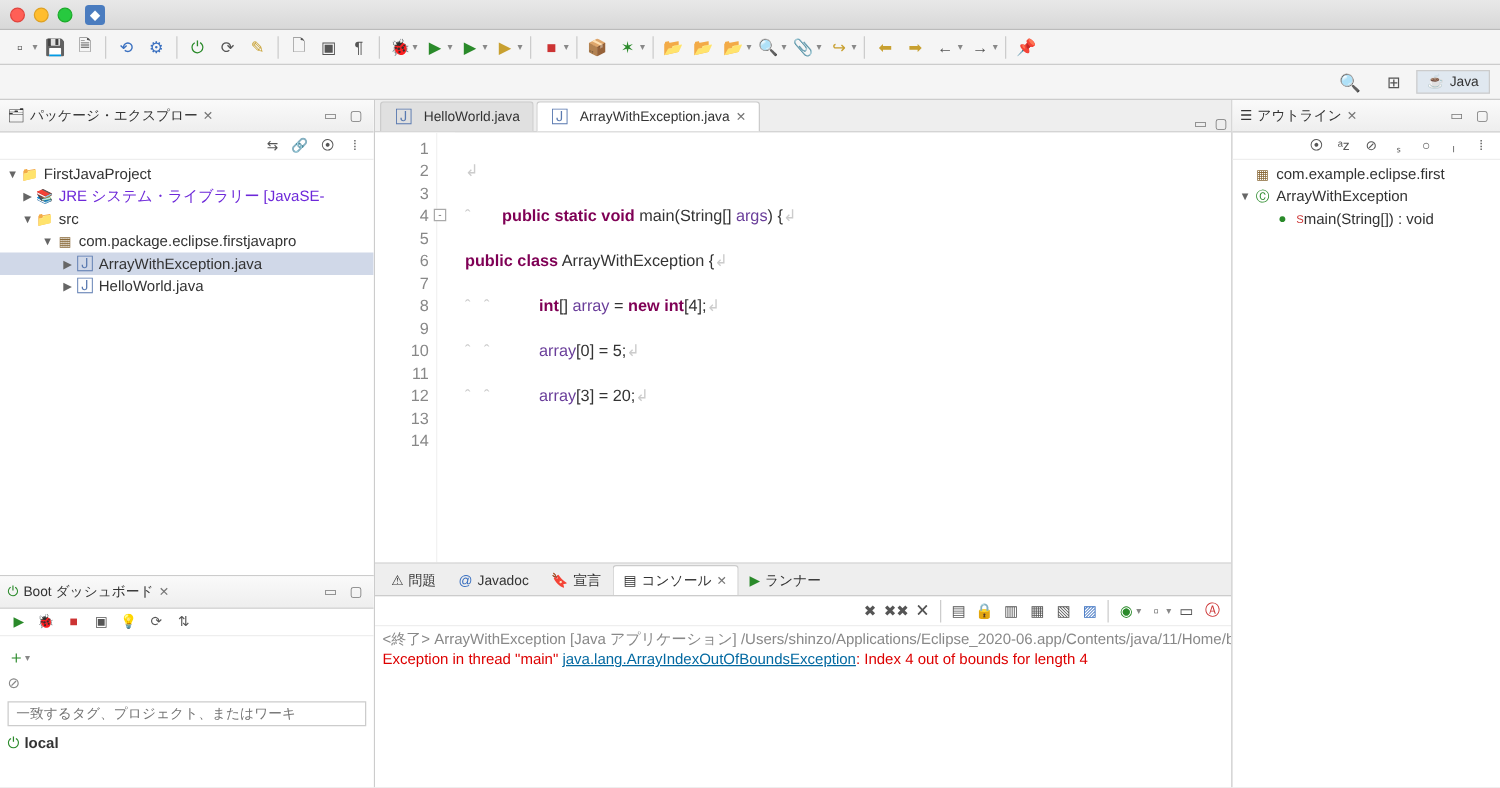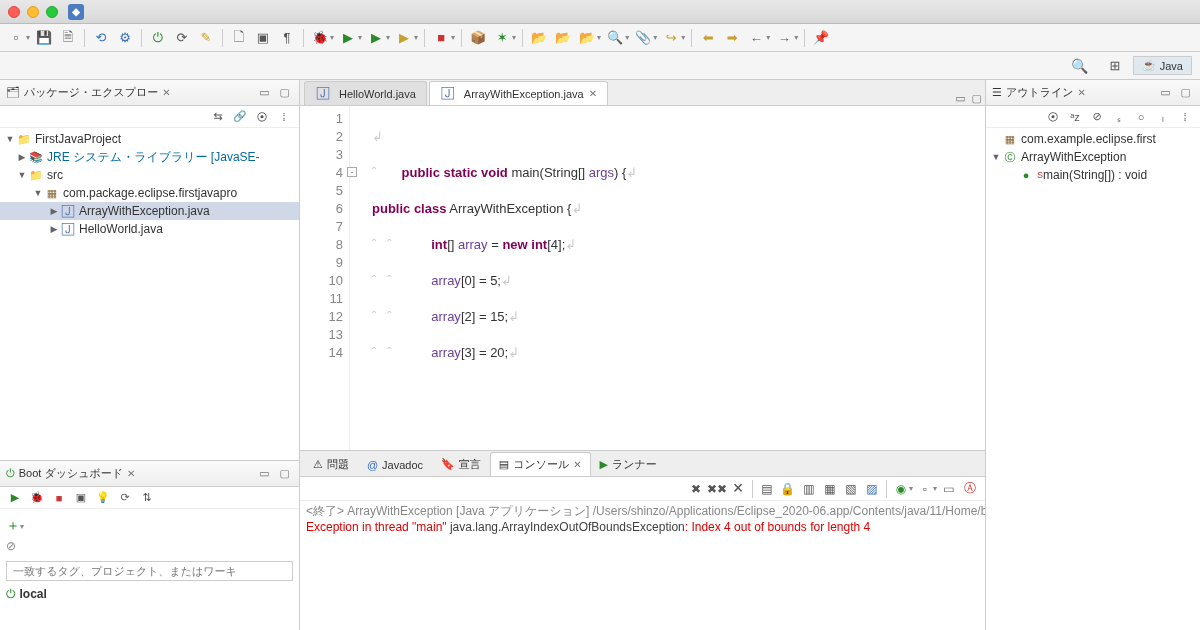--- a/index.html
+++ b/index.html
@@ -61,21 +61,21 @@
 .ws { color: #ccc; }
 .bottom { height: 180px; border-top: 1px solid #ccc; display: flex; flex-direction: column; background: #fff; }
 .bottabs { height: 26px; background: #eee; display: flex; align-items: flex-end; border-bottom: 1px solid #ccc; padding-left: 4px; }
 .btab { height: 24px; padding: 0 8px; display: flex; align-items: center; gap: 4px; font-size: 11px; cursor: pointer; border: 1px solid transparent; border-bottom: none; }
 .btab.act { background: #fff; border-color: #ccc; border-radius: 3px 3px 0 0; }
 .contb { height: 24px; display: flex; align-items: center; justify-content: flex-end; gap: 3px; padding: 0 6px; border-bottom: 1px solid #eee; }
 .contb .tbtn { width: 18px; height: 18px; font-size: 12px; }
 .console { flex: 1; font-family: Menlo, monospace; font-size: 12px; padding: 2px 6px; line-height: 16px; overflow: hidden; white-space: nowrap; }
 .console .hdr { color: #888; }
 .console .err { color: #d00; }
-.console .lnk { color: #404040; }
+.console .lnk { color: #0369a1; text-decoration: underline; }
 .right { width: 215px; border-left: 1px solid #ccc; background: #fff; display: flex; flex-direction: column; }
 .outline { flex: 1; overflow: hidden; }
 .bootpane { border-top: 1px solid #ccc; display: flex; flex-direction: column; }
 .bootbody { padding: 4px 6px; font-size: 12px; }
 .filter { width: 100%; border: 1px solid #ccc; padding: 3px 6px; font-size: 11px; color: #aaa; margin-top: 4px; }
 .leftsplit { flex: 1; display: flex; flex-direction: column; }
 </style>
 </head>
 <body>
 
@@ -174,21 +174,21 @@
         </div>
         <div class="tree">
           <div class="trow">
               <span class="tw">▼</span>
               <span class="tico proj">📁</span>
               <span>FirstJavaProject</span>
             </div>
           <div class="trow" style="padding-left:16px">
               <span class="tw">▶</span>
               <span class="tico lib">📚</span>
-              <span style="color:#0369a1">JRE システム・ライブラリー [JavaSE-</span>
+              <span style="color:#6d28d9">JRE システム・ライブラリー [JavaSE-</span>
             </div>
           <div class="trow" style="padding-left:16px">
               <span class="tw">▼</span>
               <span class="tico fold">📁</span>
               <span>src</span>
             </div>
           <div class="trow" style="padding-left:32px">
               <span class="tw">▼</span>
               <span class="tico pkg">▦</span>
               <span>com.package.eclipse.firstjavapro</span>
@@ -275,21 +275,20 @@
           <div class="gline">13</div>
           <div class="gline">14</div>
         </div>
         <div class="margin"></div>
         <div class="code">
 <div class="cline"><span class="ws">↲</span></div>
 <div class="cline"><span class="ws">ˆ   </span><span class="kw">    public static void</span><span> main(String[] </span><span class="fld">args</span><span>) {</span><span class="ws">↲</span></div>
 <div class="cline"><span class="kw">public class</span><span> ArrayWithException {</span><span class="ws">↲</span></div>
 <div class="cline"><span class="ws">ˆ   ˆ   </span><span class="kw">        int</span><span>[] </span><span class="fld">array</span><span> = </span><span class="kw">new int</span><span>[4];</span><span class="ws">↲</span></div>
 <div class="cline"><span class="ws">ˆ   ˆ   </span><span>        </span><span class="fld">array</span><span>[0] = 5;</span><span class="ws">↲</span></div>
-<div class="cline"><span class="ws">ˆ   ˆ   </span><span>        </span><span class="fld">array</span><span>[2] = 15;</span><span class="ws">↲</span></div>
 <div class="cline"><span class="ws">ˆ   ˆ   </span><span>        </span><span class="fld">array</span><span>[3] = 20;</span><span class="ws">↲</span></div>
 
 
 
 
 
         </div>
       </div>
 
       <div class="bottom">

